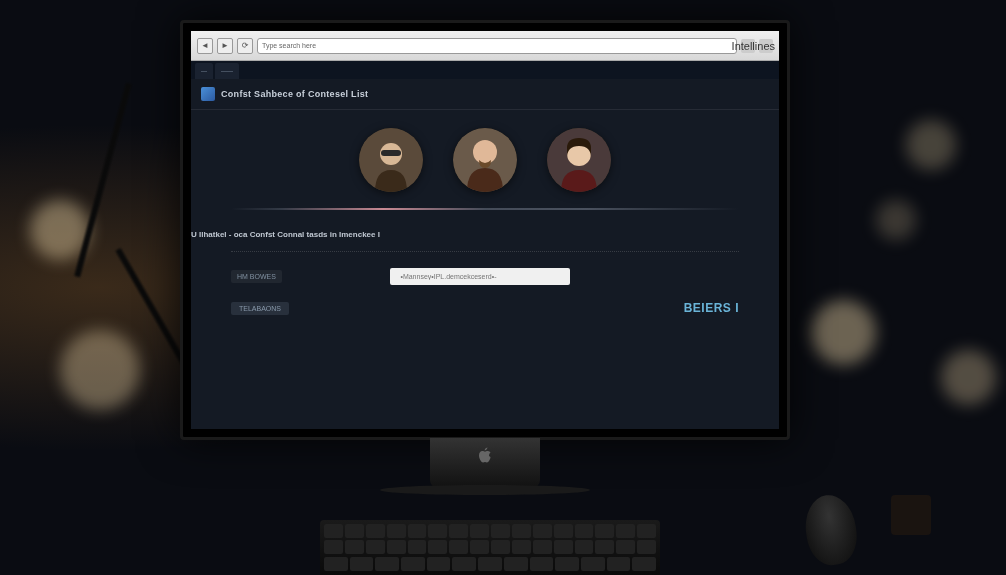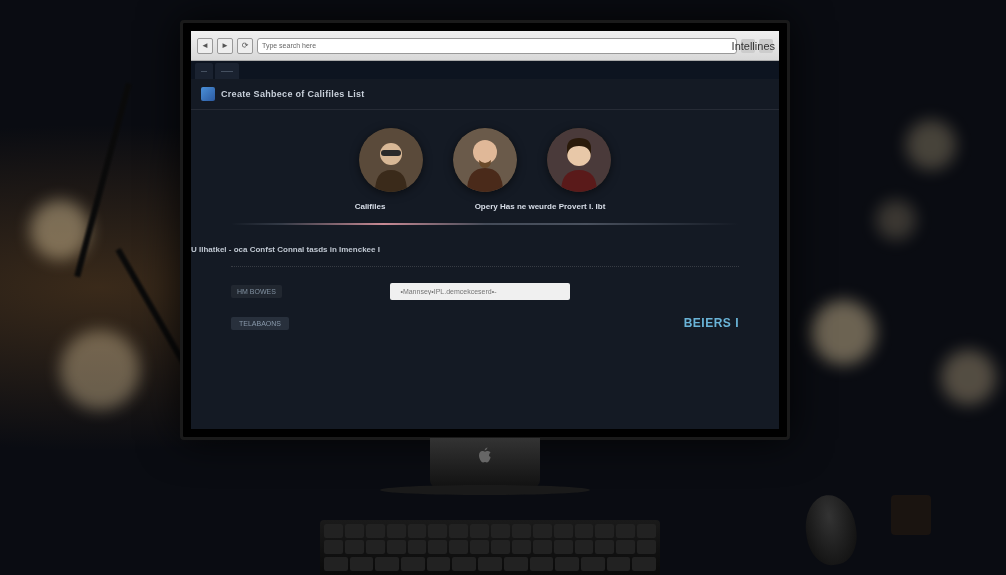--- a/index.html
+++ b/index.html
@@ -323,21 +323,21 @@
 
   <div class="tab-strip">
     <div class="tab">—</div>
     <div class="tab">——</div>
   </div>
 
   <div class="page">
 
     <div class="page-header">
       <div class="header-icon"></div>
-      <span>Create Sahbece of Califiles List</span>
+      <span>Confst Sahbece of Contesel List</span>
     </div>
 
     <div class="avatars">
       <div class="avatar">
         <svg viewBox="0 0 64 64">
             <circle cx="32" cy="32" r="32" fill="#5a4a3a"></circle>
             <circle cx="32" cy="26" r="11" fill="#d8b896"></circle>
             <path d="M16 64 Q16 42 32 42 Q48 42 48 64" fill="#3a2a1a"></path>
             <rect x="22" y="22" width="20" height="6" rx="3" fill="#2a2a2a"></rect>
           </svg>
@@ -353,24 +353,20 @@
       <div class="avatar">
         <svg viewBox="0 0 64 64">
             <circle cx="32" cy="32" r="32" fill="#4a3a3a"></circle>
             <circle cx="32" cy="26" r="12" fill="#e8c8a8"></circle>
             <path d="M14 64 Q14 42 32 42 Q50 42 50 64" fill="#5a1a1a"></path>
             <path d="M20 20 Q20 10 32 10 Q44 10 44 20 L44 30 Q44 18 32 18 Q20 18 20 30 Z" fill="#2a1a0a"></path>
           </svg>
       </div>
     </div>
 
-    <div class="labels-row">
-      <div class="label-left">Califiles</div>
-      <div class="label-right">Opery Has ne weurde Provert I. Ibt</div>
-    </div>
 
     <div class="progress-line"></div>
 
     <div class="section-text">U Ilhatkel - oca Confst Connal tasds in Imenckee I</div>
 
     <div class="dotted-line"></div>
 
     <div class="bottom-row">
       <span class="row-badge">HM BOWES</span>
       <input class="input-box" placeholder="•Mannsey•IPL.demcekceserd•-" style="">

